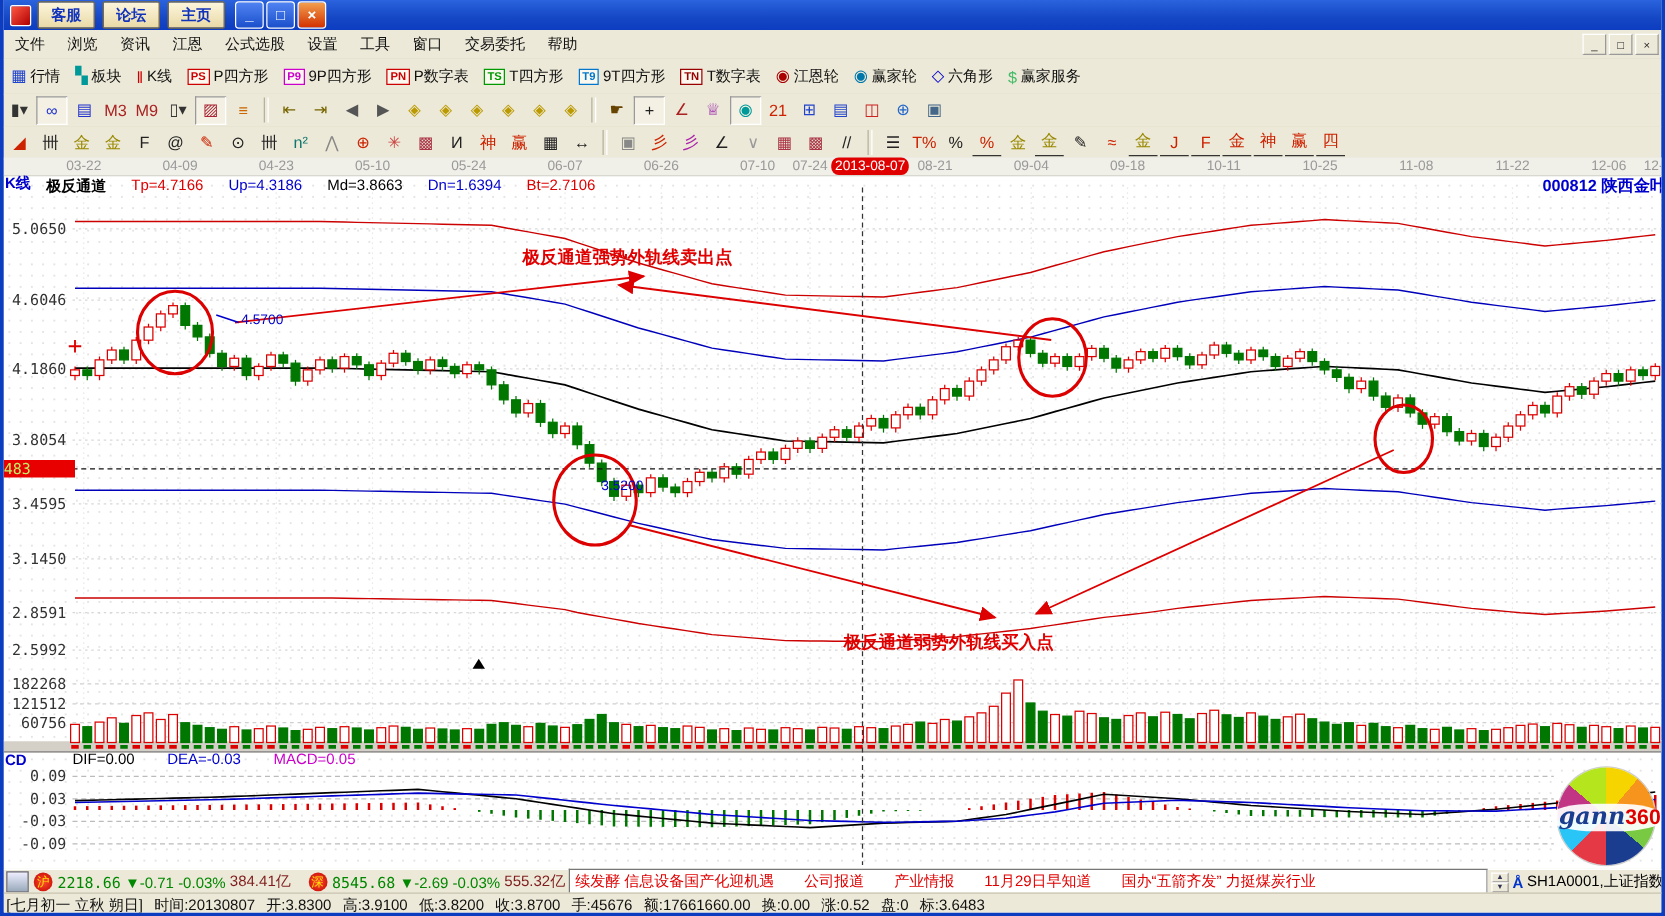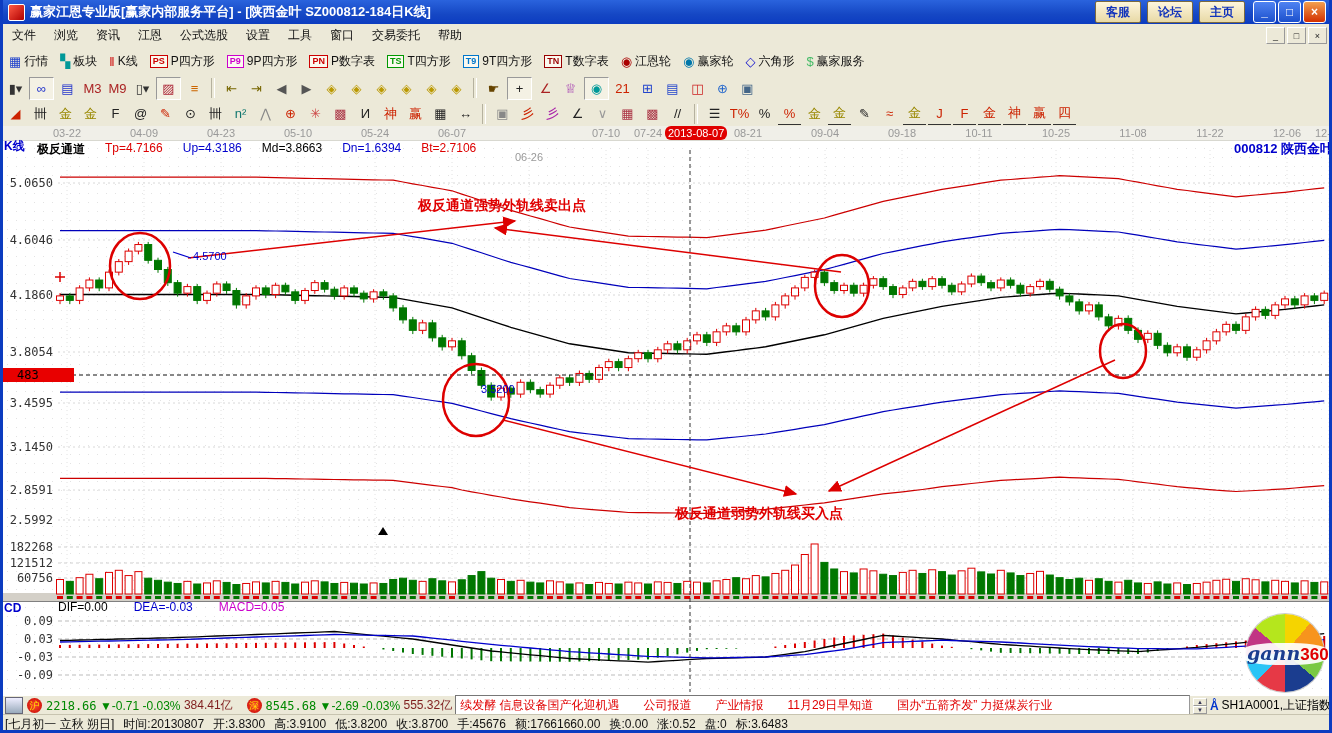--- a/index.html
+++ b/index.html
@@ -35,21 +35,21 @@
   .angle-u{border-bottom:1px solid #333;}
   
   #chart{left:0;top:126px;width:1332px;height:569px;background:#fff;
          background-image:radial-gradient(#e3e3e3 0.6px,transparent 0.7px);background-size:9px 9px;}
   #datestrip{left:0;top:0;width:1332px;height:14px;background:#f0efe8;border-bottom:1px solid #d8d8d0;font-size:11px;color:#999;}
   .dlabel{position:absolute;top:1px;transform:translateX(-50%);white-space:nowrap;}
   #cursordate{position:absolute;top:0;height:14px;background:#e00000;color:#fff;font-size:11px;padding:0 3px;line-height:14px;}
   #paneheader{left:0;top:15px;width:1332px;height:16px;font-size:12px;display:flex;}
   #paneheader span{margin-right:20px;white-space:nowrap;}
   .ytick,.vtick,.mtick{position:absolute;width:50px;text-align:right;font-size:12px;color:#333;font-family:"DejaVu Sans Mono","Liberation Mono",monospace;}
-  #pricetag{position:absolute;left:0;width:57px;background:#e80000;color:#000000;font-size:12px;height:14px;line-height:14px;padding-left:14px;font-family:"DejaVu Sans Mono",monospace;}
+  #pricetag{position:absolute;left:0;width:57px;background:#e80000;color:#bef264;font-size:12px;height:14px;line-height:14px;padding-left:0;font-family:"DejaVu Sans Mono",monospace;}
   .anno{position:absolute;color:#e00000;font-size:14px;font-weight:600;white-space:nowrap;}
   .bluetag{position:absolute;color:#0000cc;font-size:11px;white-space:nowrap;}
   #symbol{position:absolute;right:2px;top:14px;color:#0000cc;font-size:13px;font-weight:bold;white-space:nowrap;}
   .panelabel{position:absolute;left:1px;color:#0000cc;font-size:12px;font-weight:bold;}
   #macdheader{position:absolute;left:55px;top:474px;font-size:12px;display:flex;}
   #macdheader span{margin-right:26px;}
   #splitbar{position:absolute;left:0;top:466px;width:1332px;height:8px;background:#d4d0c8;border-top:1px solid #fff;border-bottom:1px solid #808080;}
   
   #logo{position:absolute;right:6px;bottom:2px;width:88px;height:80px;}
   #logo .wheel{position:absolute;left:5px;top:1px;width:78px;height:78px;border-radius:50%;
@@ -72,21 +72,20 @@
   svg{position:absolute;left:0;top:0;}
   .mono{font-family:"DejaVu Sans Mono","Liberation Mono",monospace;}
 </style>
 </head>
 <body>
 
 <div id="win">
 
   <div id="titlebar" class="abs">
     <div id="appicon"></div>
-    <div style="flex:1">赢家江恩专业版[赢家内部服务平台] - [陕西金叶  SZ000812-184日K线]</div>
     <div class="tb-btn">客服</div>
     <div class="tb-btn">论坛</div>
     <div class="tb-btn">主页</div>
     <div class="win-btn">_</div>
     <div class="win-btn">□</div>
     <div class="win-btn close" style="margin-right:3px">×</div>
   </div>
 
   <div id="menubar" class="abs">
       <span class="mi">文件</span>
@@ -383,21 +382,21 @@
     </div>
 
   <div id="chart" class="abs">
     <div id="datestrip" class="abs">
         <span class="dlabel" style="left: 64px;">03-22</span>
         <span class="dlabel" style="left: 141px;">04-09</span>
         <span class="dlabel" style="left: 218px;">04-23</span>
         <span class="dlabel" style="left: 295px;">05-10</span>
         <span class="dlabel" style="left: 372px;">05-24</span>
         <span class="dlabel" style="left: 449px;">06-07</span>
-        <span class="dlabel" style="left: 526px; margin-top: 24px;">06-26</span>
+        <span class="dlabel" style="left: 526px;">06-26</span>
         <span class="dlabel" style="left: 603px;">07-10</span>
         <span class="dlabel" style="left: 645px;">07-24</span>
         <span class="dlabel" style="left: 745px;">08-21</span>
         <span class="dlabel" style="left: 822px;">09-04</span>
         <span class="dlabel" style="left: 899px;">09-18</span>
         <span class="dlabel" style="left: 976px;">10-11</span>
         <span class="dlabel" style="left: 1053px;">10-25</span>
         <span class="dlabel" style="left: 1130px;">11-08</span>
         <span class="dlabel" style="left: 1207px;">11-22</span>
         <span class="dlabel" style="left: 1284px;">12-06</span>

